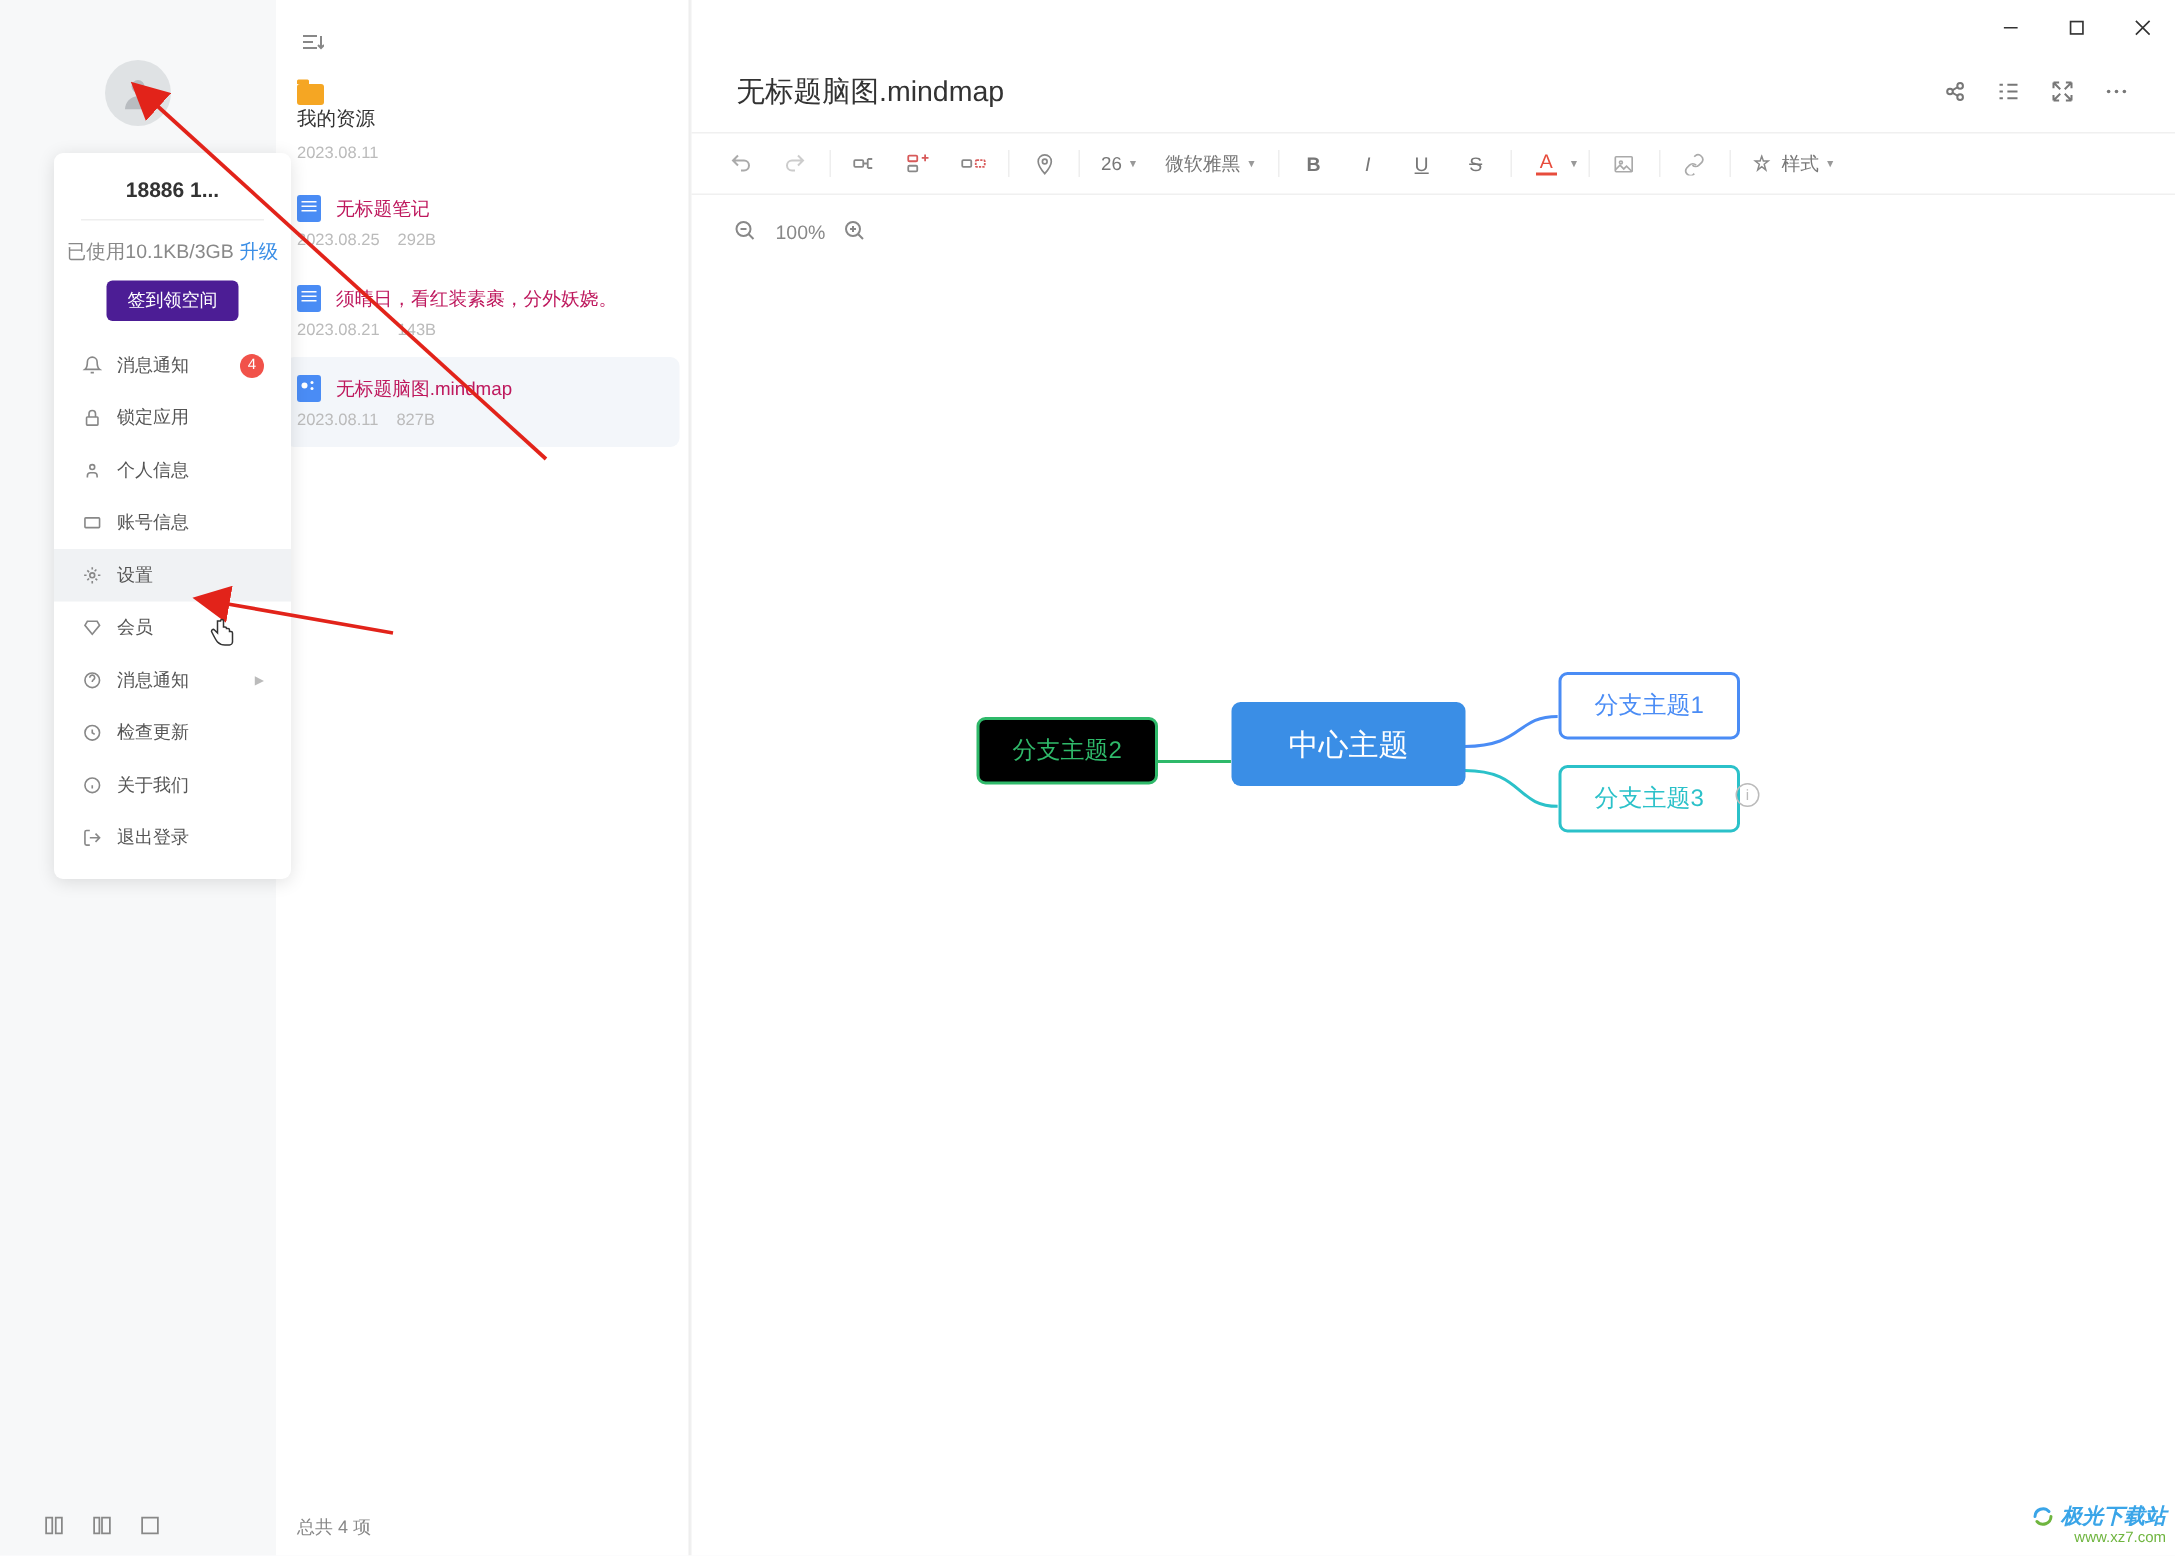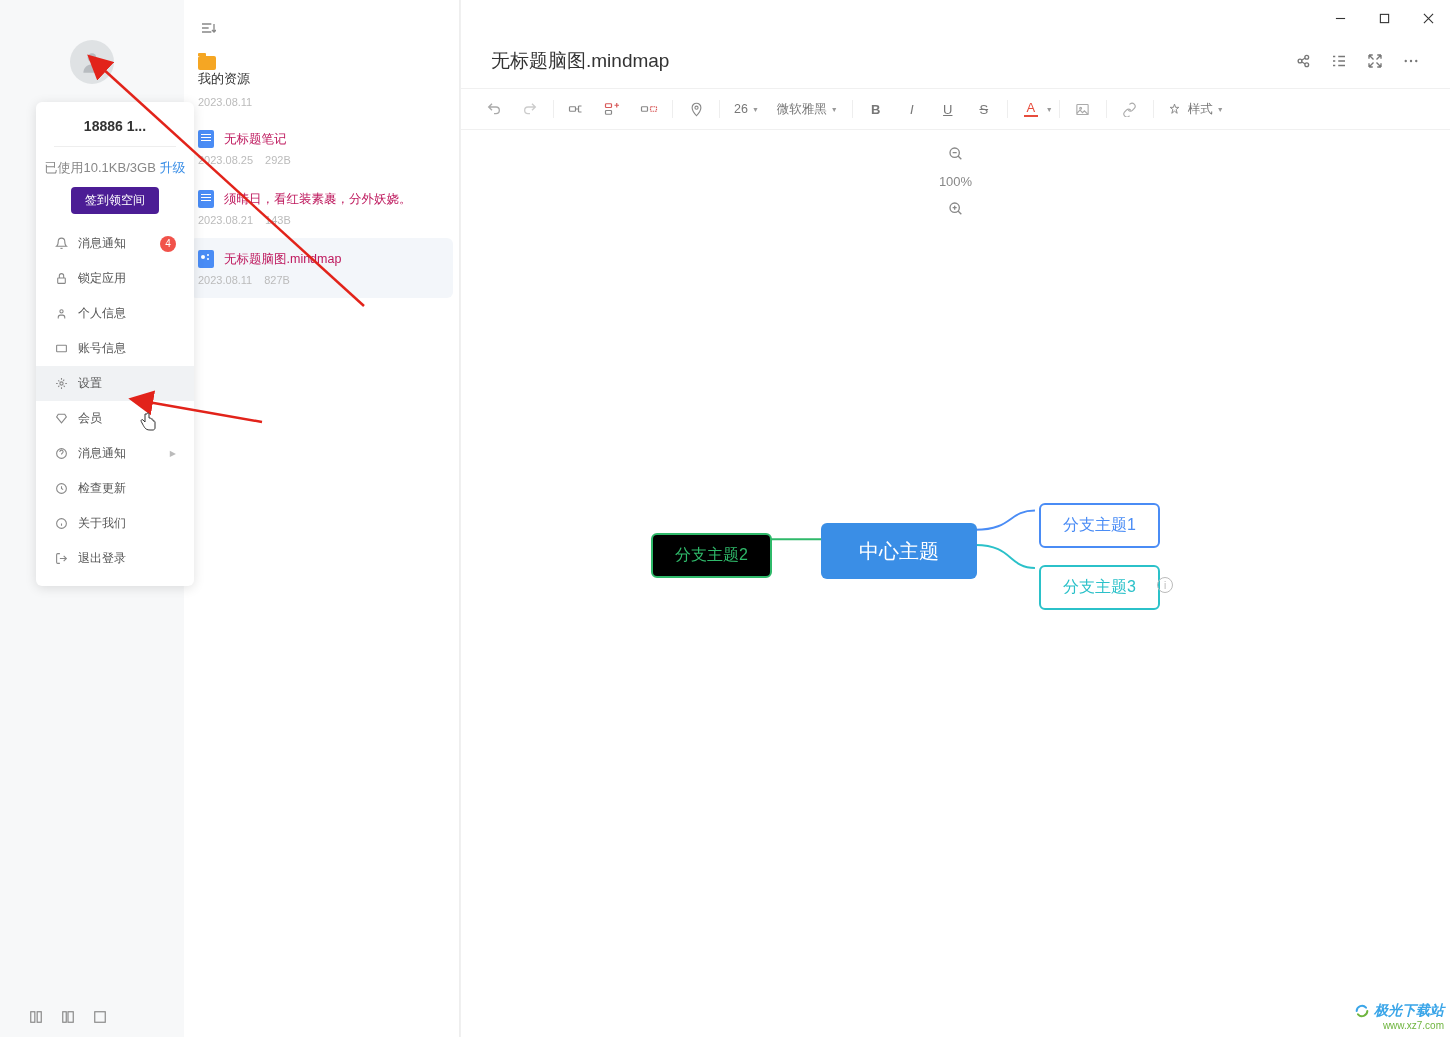--- a/index.html
+++ b/index.html
@@ -58,21 +58,21 @@
 .toolbar .tb-sel { display: flex; align-items: center; gap: 4px; padding: 0 8px; cursor: pointer; font-size: 12.5px; }
 .toolbar .tb-sel .tri { font-size: 7px; color: #999; }
 .toolbar .tb-sep { width: 1px; height: 18px; background: #eee; margin: 0 4px; }
 .toolbar .bold { font-weight: bold; }
 .toolbar .ital { font-style: italic; }
 .toolbar .uline { text-decoration: underline; }
 .toolbar .strike { text-decoration: line-through; }
 .toolbar .clr { color: #e74c3c; display: flex; flex-direction: column; align-items: center; line-height: 1; }
 .toolbar .clr-bar { width: 14px; height: 2.5px; background: #e74c3c; margin-top: 1px; }
 
-.zoom-row { display: flex; align-items: center; gap: 10px; padding: 14px 26px; color: #888; font-size: 13px; flex-direction: column; }
+.zoom-row { display: flex; align-items: center; gap: 10px; padding: 14px 26px; color: #888; font-size: 13px; }
 .zoom-row span.z-btn { cursor: pointer; width: 20px; height: 20px; display: inline-flex; align-items: center; justify-content: center; }
 
 .canvas { flex: 1; position: relative; }
 .mm-node { position: absolute; border-radius: 6px; padding: 10px 22px; font-size: 16px; display: flex; align-items: center; justify-content: center; }
 .mm-center { left: 820px; top: 480px; width: 156px; height: 56px; background: #3a8ee6; color: #fff; font-size: 20px; }
 .mm-left { left: 650px; top: 488px; border: 2px solid #2fb96a; color: #2fb96a; background: #000000; }
 .mm-r1 { left: 1038px; top: 456px; border: 2px solid #4a8cf5; color: #4a8cf5; background: #fff; }
 .mm-r2 { left: 1038px; top: 520px; border: 2px solid #2bc1c9; color: #2bc1c9; background: #fff; }
 .mm-info { position: absolute; left: 1156px; top: 534px; width: 16px; height: 16px; border-radius: 50%; border: 1px solid #bbb; color: #bbb; font-size: 10px; display: flex; align-items: center; justify-content: center; }
 svg.connections { position: absolute; top: 0; left: 0; width: 100%; height: 100%; pointer-events: none; }
@@ -248,20 +248,21 @@
         <div class="f-meta"><span>2023.08.21</span><span>143B</span></div>
       </div>
       <div class="file-item selected">
         <div class="f-title">
             <span class="mm-icon"></span>
             <span>无标题脑图.mindmap</span>
           </div>
         <div class="f-meta"><span>2023.08.11</span><span>827B</span></div>
       </div>
     </div>
+    <div class="file-footer">总共 4 项</div>
   </div>
 
   <div class="main-pane">
     <div class="window-controls">
       <span>
           <svg width="11" height="11" viewBox="0 0 12 12">
             <path d="M1 6h10" stroke="#333" stroke-width="1.2"></path>
           </svg>
         </span>
       <span>

